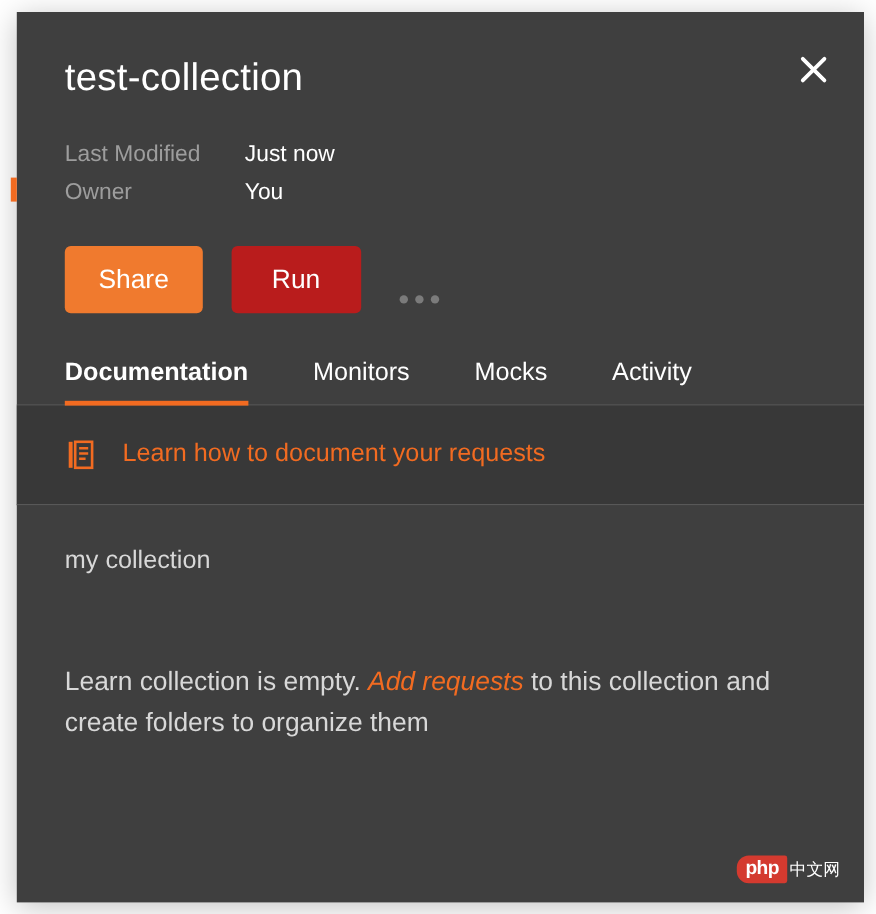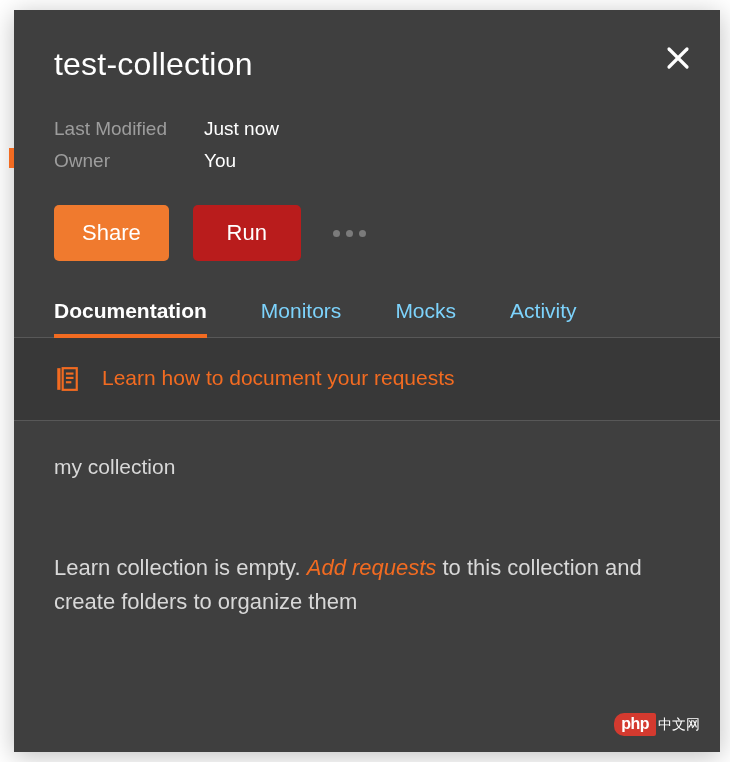--- a/index.html
+++ b/index.html
@@ -44,21 +44,21 @@
   }
   .meta-row {
     display: flex;
     line-height: 32px;
     font-size: 19px;
   }
   .meta-label { color: #9d9d9d; width: 150px; }
   .meta-value { color: #ffffff; }
   .actions {
     display: flex;
-    align-items: center;
+    align-items: flex-end;
     gap: 24px;
     padding: 28px 40px 38px 40px;
   }
   .btn {
     height: 56px;
     min-width: 108px;
     padding: 0 28px;
     border: none;
     border-radius: 5px;
     font-size: 22px;
@@ -78,21 +78,21 @@
     width: 7px; height: 7px; border-radius: 50%; background: #7b7b7b;
   }
   .tabs {
     display: flex;
     gap: 54px;
     padding: 0 40px;
     border-bottom: 1px solid #585858;
   }
   .tab {
     font-size: 21px;
-    color: #7dd3fc;
+    color: #ffffff;
     padding-bottom: 14px;
     cursor: pointer;
     position: relative;
   }
   .tab.active {
     color: #ffffff;
     font-weight: 600;
   }
   .tab.active::after {
     content: "";

